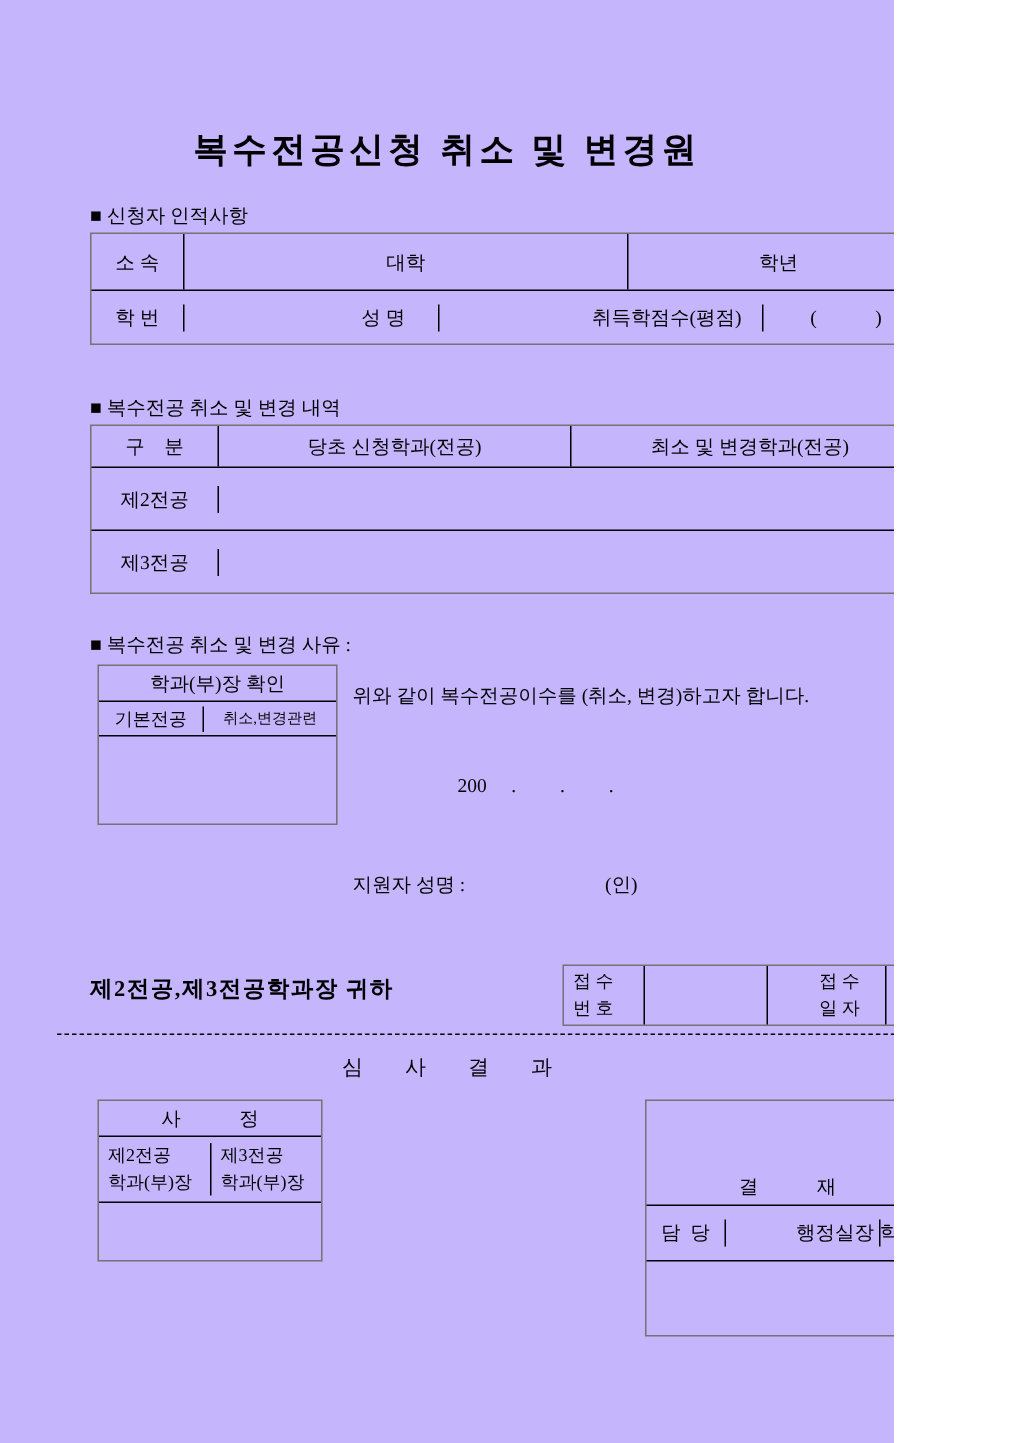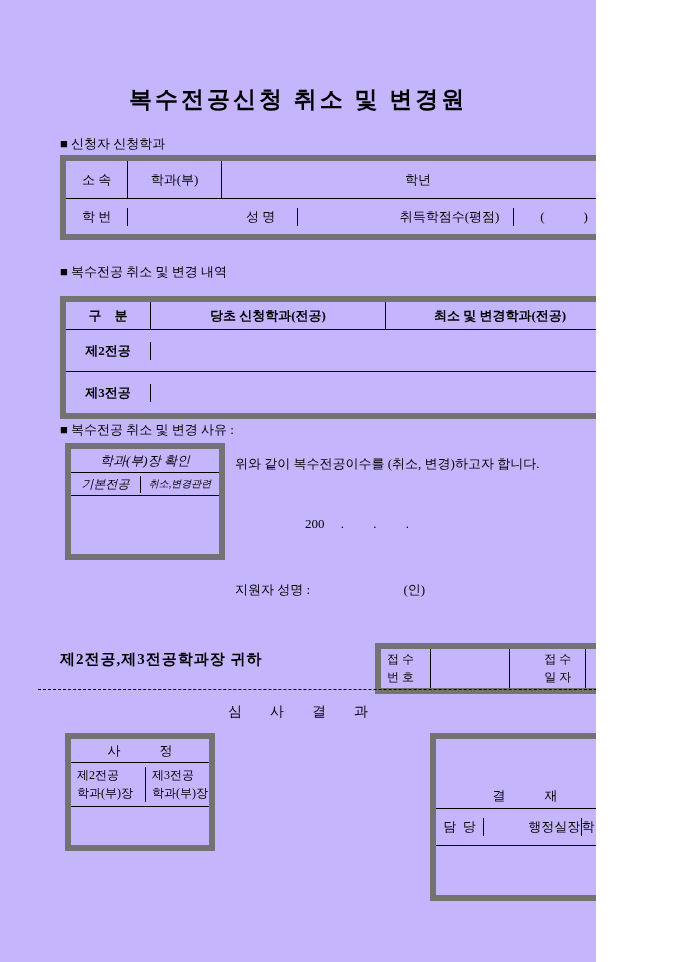--- a/index.html
+++ b/index.html
@@ -12,21 +12,21 @@
     font-family:"Liberation Serif","DejaVu Serif",serif;
     font-size:13px;
     overflow:hidden;
   }
   .title {
     position:absolute; top:84px; left:0; right:0;
     text-align:center;
     font-size:23px; font-weight:bold; letter-spacing:3px;
   }
   .sec-label { position:absolute; left:60px; font-size:13px; }
-  .grid { position:absolute; border:6px solid #737373; }
+  .grid { position:absolute; border:1px solid #737373; }
   .grid .row { display:flex; }
   .grid .row + .row { border-top:1px solid #000;align-items:center; }
   .grid .cell {
     border-right:1px solid #000;
     display:flex; align-items:center; justify-content:center;
     text-align:center;
   }
   .grid .cell:last-child { border-right:none; }
   .left { justify-content:flex-start !important; padding-left:6px; text-align:left !important; }
   .pre { white-space:pre-line; line-height:1.45; }
@@ -47,61 +47,61 @@
   .sign-row { position:absolute; top:581px; left:235px; font-size:13px; }
   .seal { margin-left:90px; }
 </style>
 </head>
 <body>
 
 <div class="page">
 
   <div class="title">복수전공신청 취소 및 변경원</div>
 
-  <div class="sec-label" style="top:135px;">■ 신청자 신청학과</div>
+  <div class="sec-label" style="top:135px;">■ 신청자 인적사항</div>
 
   <div class="grid" style="top:155px; left:60px; width:560px;">
     <div class="row" style="height:37px;">
       <div class="cell" style="width:62px;">소  속</div>
-      <div class="cell" style="width:94px;">학과(부)</div>
+      <div class="cell" style="width:296px;">대학</div>
       <div class="cell" style="flex:1;">학년</div>
     </div>
     <div class="row" style="height:36px;">
       <div class="cell" style="width:62px;">학  번</div>
       <div class="cell" style="width:96px;"></div>
       <div class="cell" style="width:74px;">성  명</div>
       <div class="cell" style="width:88px;"></div>
       <div class="cell" style="width:128px;">취득학점수(평점)</div>
       <div class="cell pretext" style="flex:1;">(            )</div>
     </div>
   </div>
 
   <div class="sec-label" style="top:263px;">■ 복수전공 취소 및 변경 내역</div>
 
-  <div class="grid" style="top:296px; left:60px; width:560px;font-weight:bold;">
+  <div class="grid" style="top:283px; left:60px; width:560px;">
     <div class="row" style="height:27px;">
       <div class="cell pretext" style="width:85px;">구    분</div>
       <div class="cell" style="width:235px;">당초 신청학과(전공)</div>
       <div class="cell" style="flex:1;">최소 및 변경학과(전공)</div>
     </div>
     <div class="row" style="height:42px;">
       <div class="cell" style="width:85px;">제2전공</div>
       <div class="cell" style="width:235px;"></div>
       <div class="cell" style="flex:1;"></div>
     </div>
     <div class="row" style="height:42px;">
       <div class="cell" style="width:85px;">제3전공</div>
       <div class="cell" style="width:235px;"></div>
       <div class="cell" style="flex:1;"></div>
     </div>
   </div>
 
   <div class="sec-label" style="top:421px;">■ 복수전공 취소 및 변경 사유 :</div>
 
-  <div class="grid" style="top:443px; left:65px; width:160px;font-style:italic;">
+  <div class="grid" style="top:443px; left:65px; width:160px;">
     <div class="row" style="height:23px;">
       <div class="cell" style="flex:1;">학과(부)장 확인</div>
     </div>
     <div class="row" style="height:23px;">
       <div class="cell" style="width:70px; font-size:12px;">기본전공</div>
       <div class="cell" style="flex:1; font-size:10px;">취소,변경관련</div>
     </div>
     <div class="row" style="height:59px;">
       <div class="cell" style="width:70px;"></div>
       <div class="cell" style="flex:1;"></div>

